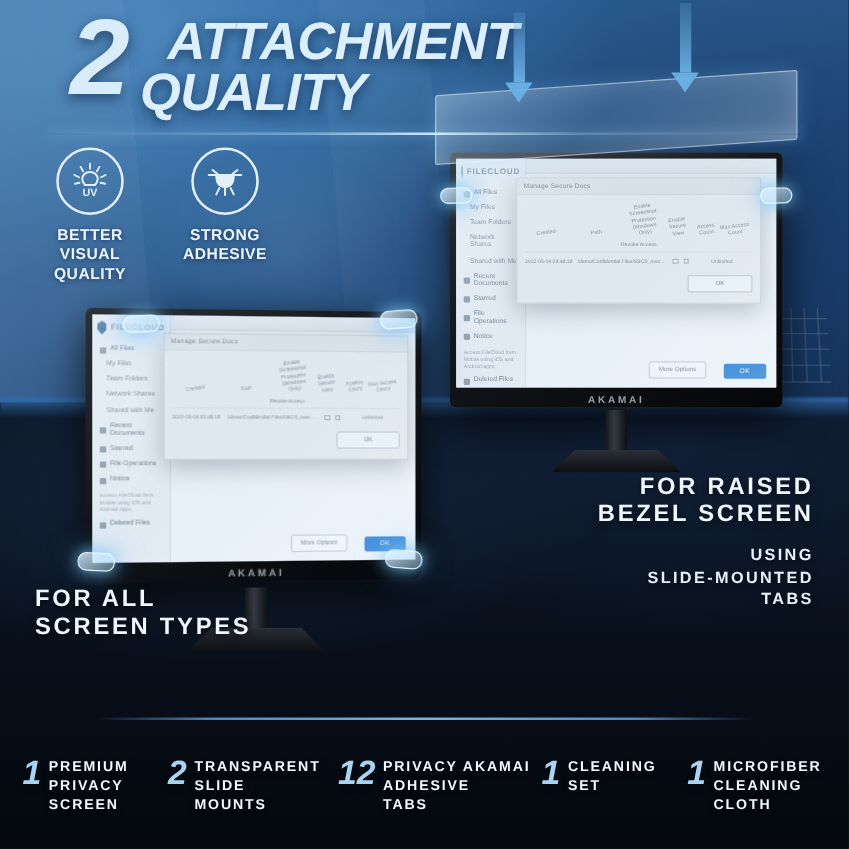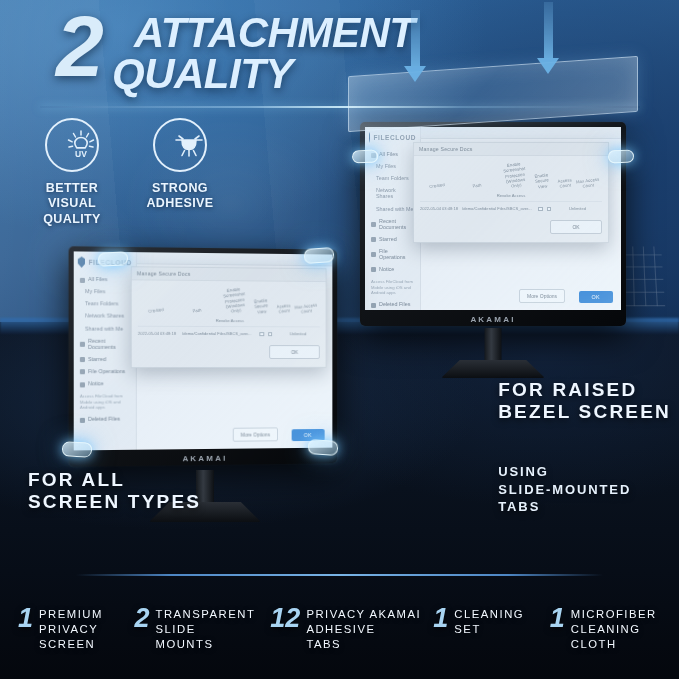--- a/index.html
+++ b/index.html
@@ -73,21 +73,21 @@
     position:absolute; left:40px; top:106px; width:600px; height:2px;
     background:linear-gradient(90deg, rgba(150,200,235,0) 0%, rgba(170,215,245,.55) 35%, rgba(215,245,255,.95) 52%, rgba(150,205,240,.4) 70%, rgba(150,200,235,0) 100%);
     box-shadow:0 0 9px rgba(150,220,255,.55);
   }
 
   
   .features{ position:absolute; left:22px; top:118px; width:320px; display:flex; gap:8px; }
   .feat{ width:100px; text-align:center; color:#eaf5ff; }
   .feat .circ{
     width:54px; height:54px; margin:0 auto 9px; border:2px solid #e2f0fc; border-radius:50%;
-    position:relative; display:flex; align-items:center; justify-content:flex-end;
+    position:relative; display:flex; align-items:center; justify-content:center;
   }
   .feat .cap{ font-size:12.5px; font-weight:700; line-height:1.22; letter-spacing:.4px;
               text-shadow:0 1px 4px rgba(3,18,40,.6); }
 
   
   .monitor{ position:absolute; }
   .mon-frame{
     position:relative; background:linear-gradient(150deg,#2c3138,#121519 45%,#05070a);
     border-radius:5px; box-shadow:0 12px 34px rgba(0,0,0,.75), 0 0 1px #4a5158;
     padding:5px 5px 16px 5px;
@@ -157,37 +157,37 @@
   }
   .arrow{ position:absolute; width:22px; }
   .arrow .shaft{ width:9px; height:56px; margin:0 auto;
     background:linear-gradient(180deg, rgba(120,185,235,.2), rgba(110,180,230,.9)); }
   .arrow .head{ width:0; height:0; margin:0 auto;
     border-left:11px solid transparent; border-right:11px solid transparent;
     border-top:16px solid rgba(108,178,230,.95); }
 
   
   .cap-l{ position:absolute; left:28px; top:469px; color:#eef6ff; }
-  .cap-r{ position:absolute; right:8px; top:379px; color:#eef6ff; }
+  .cap-r{ position:absolute; right:28px; top:379px; color:#eef6ff; text-align:right; }
   .cap-title{ font-size:19px; font-weight:700; letter-spacing:2.2px; line-height:1.17;
               text-shadow:0 2px 7px rgba(0,0,0,.7); }
   .cap-sub{ font-size:13px; font-weight:700; letter-spacing:1.9px; line-height:1.34;
             margin-top:8px; color:#e6f1fc; text-shadow:0 2px 6px rgba(0,0,0,.7); }
-  .cap-r .cap-sub{ margin-top:40px; }
+  .cap-r .cap-sub{ margin-top:12px; }
 
   
   .foot-rule{ position:absolute; left:76px; top:574px; width:527px; height:2px;
               background:linear-gradient(90deg, rgba(70,130,195,0), #4d86c4 18%, #79b4e6 50%, #4d86c4 82%, rgba(70,130,195,0)); }
   .pkg-title{ position:absolute; left:0; right:0; top:586px; text-align:center;
               font-size:13px; font-weight:700; letter-spacing:2.6px; color:#f0f7ff; }
   .pkg-row{ position:absolute; left:18px; top:607px; width:648px; display:flex; gap:8px; }
   .pkg{ display:flex; align-items:flex-start; gap:6px; }
   .pkg .qty{ font-size:27px; font-weight:700; font-style:italic; color:#a8d4f2; line-height:.85;
              text-shadow:0 2px 6px rgba(0,0,0,.6); }
-  .pkg .lbl{ font-size:11.3px; font-weight:400; letter-spacing:1.5px; line-height:1.33;
+  .pkg .lbl{ font-size:11.3px; font-weight:700; letter-spacing:1.5px; line-height:1.33;
              color:#f2f8ff; text-shadow:0 1px 5px rgba(0,0,0,.65); }
   .w1{width:112px}.w2{width:132px}.w3{width:160px}.w4{width:112px}.w5{width:120px}
 </style>
 </head>
 <body>
 
 <div id="stage">
 
   <div class="top-panel">
     <div class="photo-ghost"></div>

